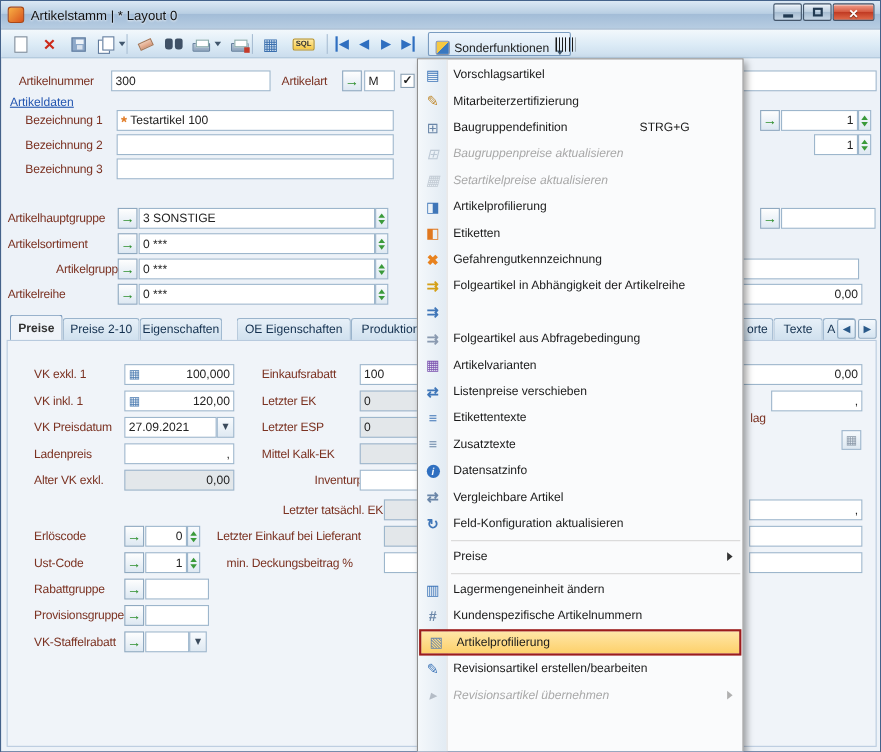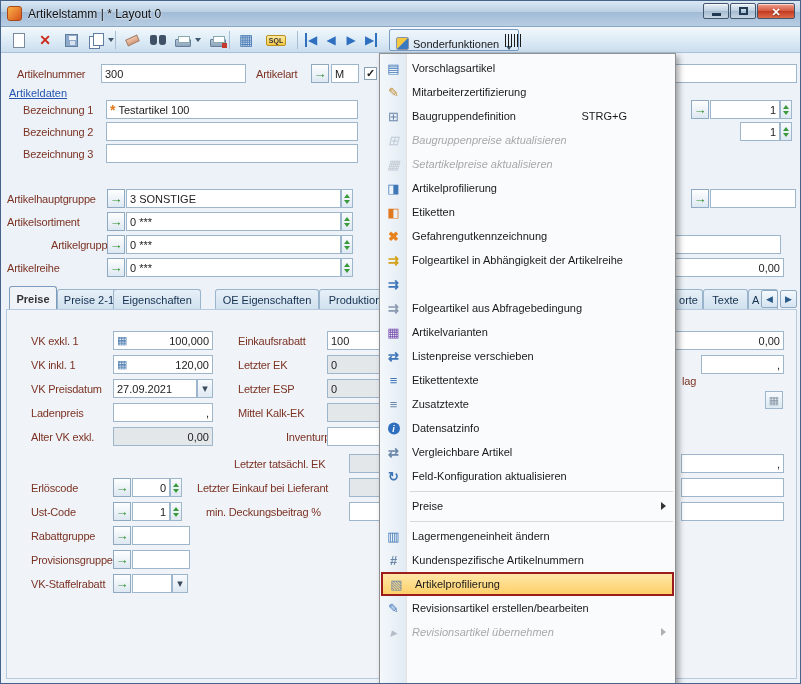--- a/index.html
+++ b/index.html
@@ -334,21 +334,21 @@
   <div class="fld num" style="left:640px;top:257px;width:143px;">
       <span>0,00</span>
     </div>
 
   <div class="tab active" style="left:8px;width:48px;">
       <span>Preise</span>
     </div>
   <div class="tab" style="left:56px;width:70px;">
       <span>Preise 2-10</span>
     </div>
-  <div class="tab" style="left:112px;width:88px;">
+  <div class="tab" style="left:126px;width:75px;">
       <span>Eigenschaften</span>
     </div>
   <div class="tab" style="left:214px;width:104px;">
       <span>OE Eigenschaften</span>
     </div>
   <div class="tab" style="left:318px;width:72px;">
       <span>Produktion</span>
     </div>
   <div class="tab" style="left:640px;width:62px;justify-content:flex-end;padding-right:4px;">
       <span>orte</span>
@@ -406,21 +406,21 @@
     </div>
   <span class="lbl" style="left:237px;top:406px;">Mittel Kalk-EK</span>
   <div class="fld ro" style="left:326px;top:402px;width:110px;">
       <span></span>
     </div>
   <span class="lbl" style="left:237px;top:430px;margin-left:48px;">Inventurpreis</span>
   <div class="fld" style="left:326px;top:426px;width:110px;">
       <span></span>
     </div>
 
-  <span class="lbl" style="left:233px;top:457px;text-align:center;">Letzter tatsächl. EK</span>
+  <span class="lbl" style="left:256px;top:457px;text-align:center;">Letzter tatsächl. EK</span>
   <div class="fld ro" style="left:348px;top:453px;width:110px;">
       <span></span>
     </div>
 
   <span class="lbl" style="left:30px;top:481px;">Erlöscode</span>
   <button class="go" style="left:112px;top:477px;"></button>
   <div class="fld num" style="left:131px;top:477px;width:38px;">
       <span>0</span>
     </div>
   <span class="spin" style="left:169px;top:477px;">

